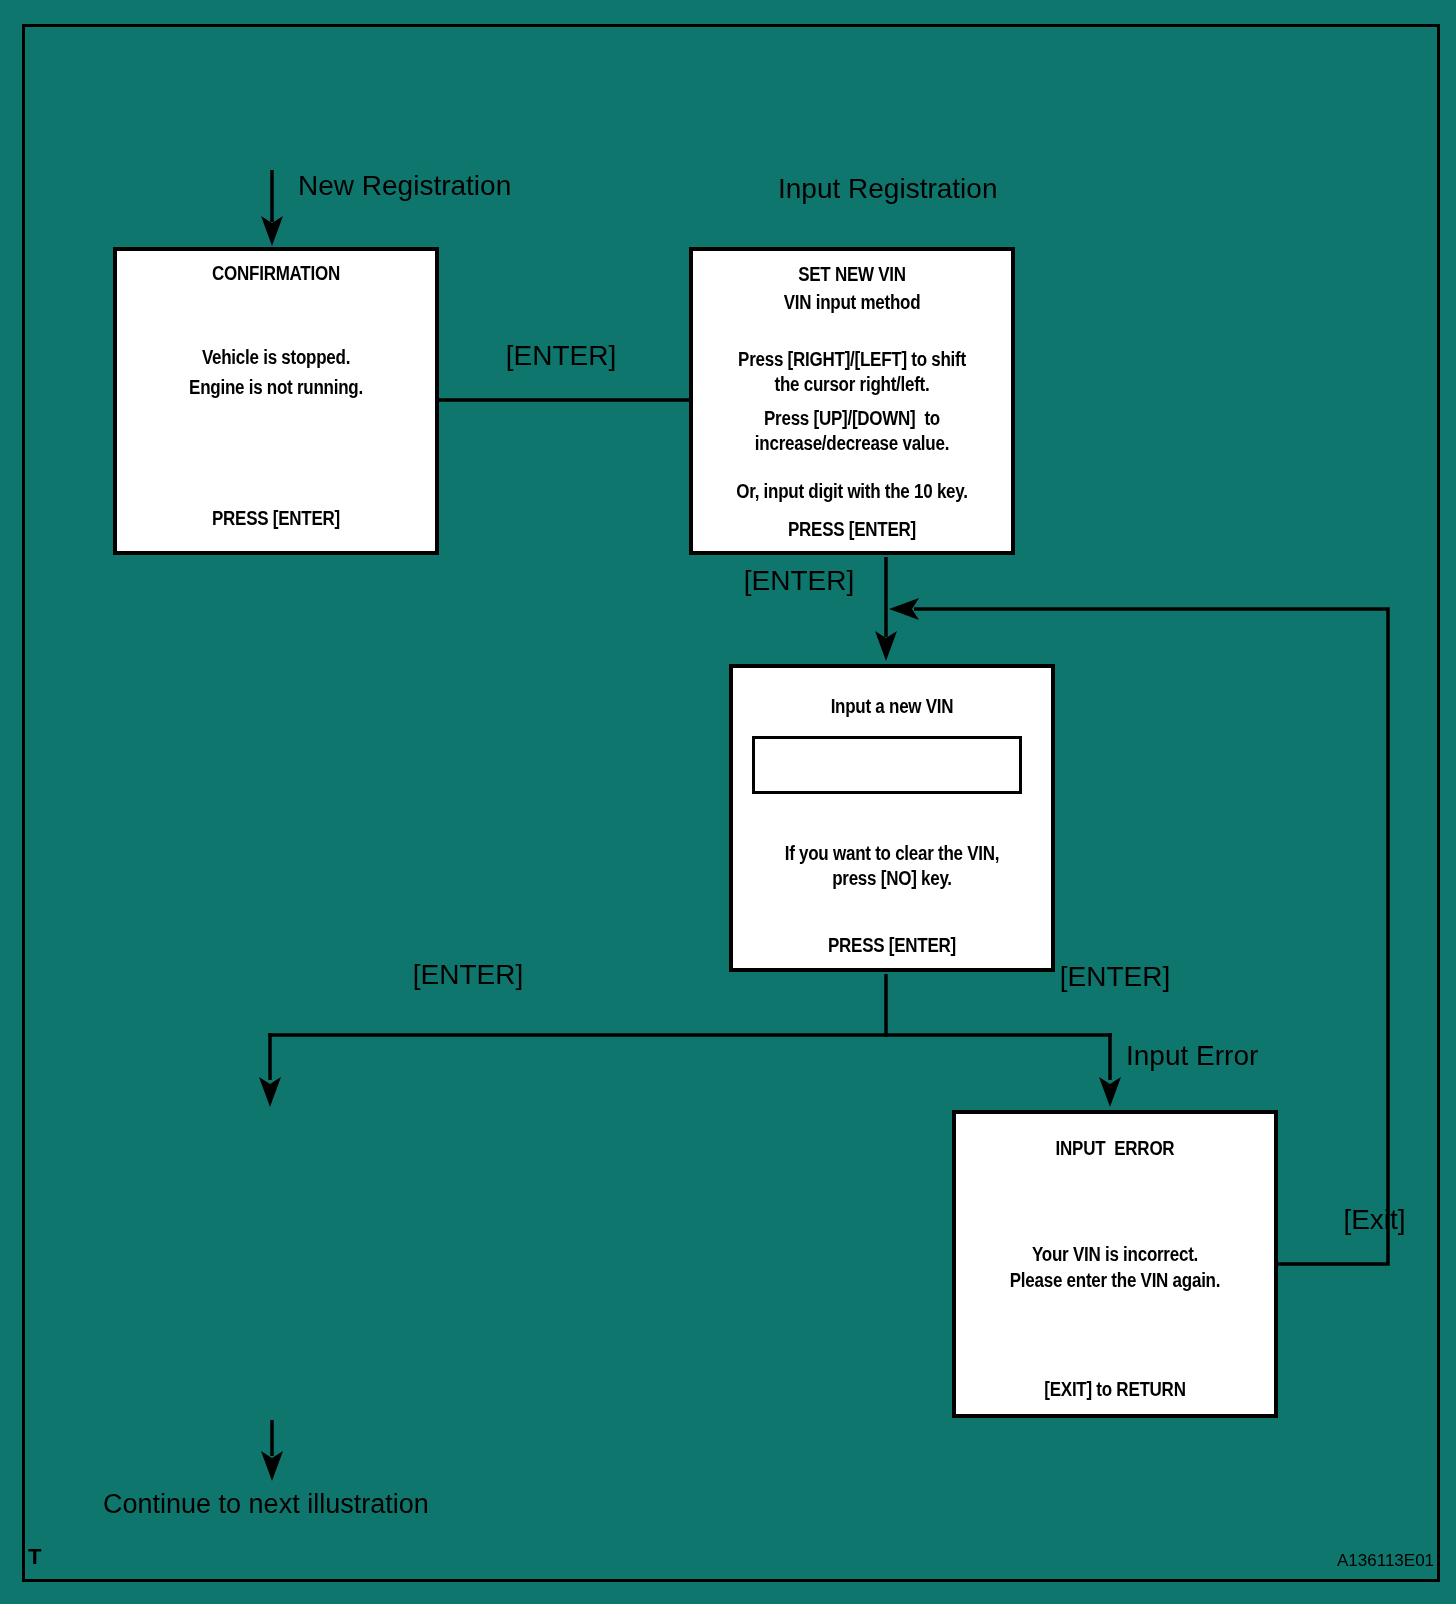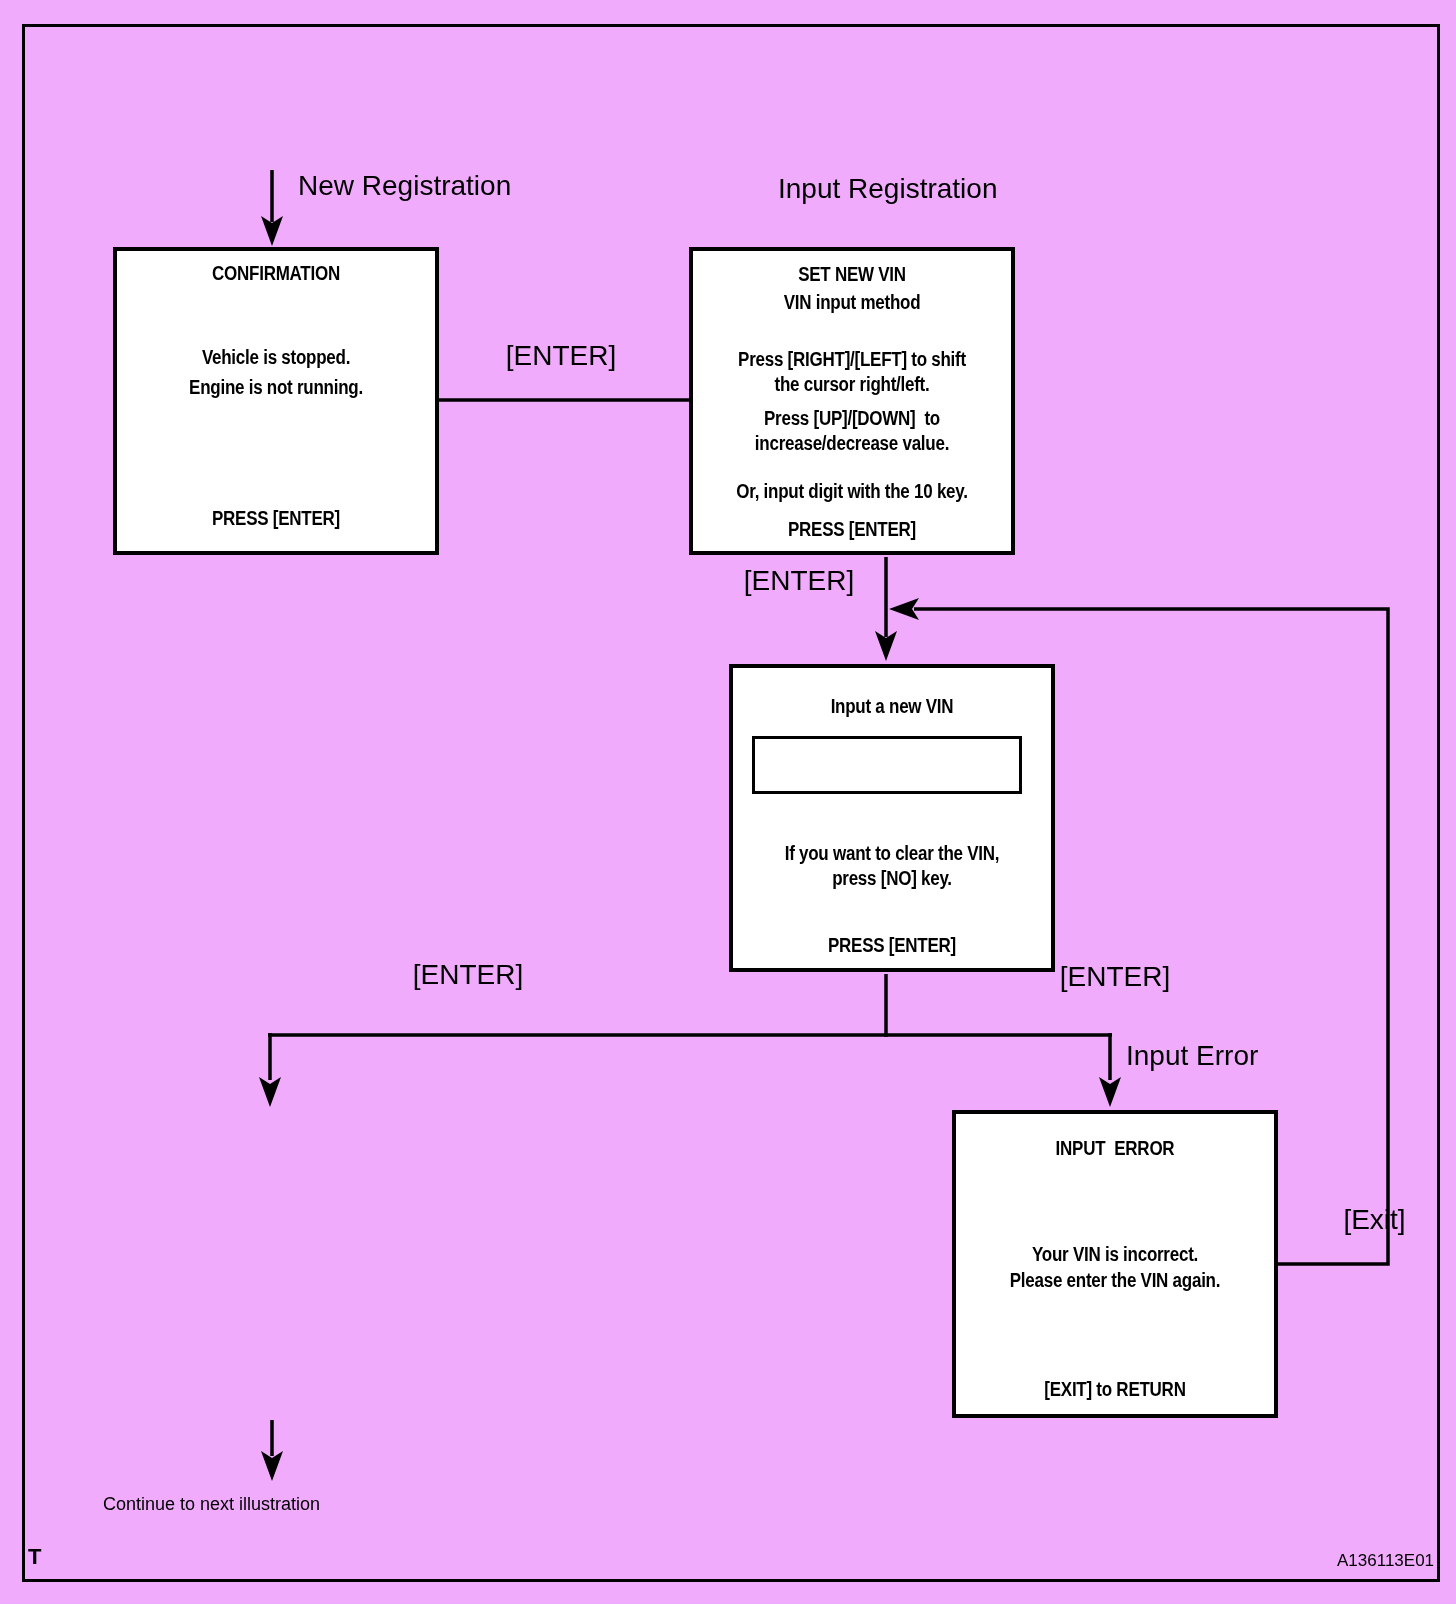--- a/index.html
+++ b/index.html
@@ -4,21 +4,21 @@
 <style>
   html, body {
     margin: 0;
     padding: 0;
     background: #ffffff;
   }
   .page {
     position: relative;
     width: 1456px;
     height: 1604px;
-    background: #f0abfc;
+    background: #0f766e;
     font-family: "Liberation Sans", sans-serif;
     color: #000000;
     overflow: hidden;
   }
   .outer-border {
     position: absolute;
     left: 22px; top: 24px;
     width: 1418px; height: 1558px;
     border: 3px solid #000;
     box-sizing: border-box;
@@ -112,21 +112,21 @@
   </svg>
 
   <div class="lbl" style="left:298px; top:171px;">New Registration</div>
   <div class="lbl" style="left:778px; top:174px;">Input Registration</div>
   <div class="lbl centered" style="left:481px; top:341px; width:160px;">[ENTER]</div>
   <div class="lbl centered" style="left:719px; top:566px; width:160px;">[ENTER]</div>
   <div class="lbl centered" style="left:388px; top:960px; width:160px;">[ENTER]</div>
   <div class="lbl centered" style="left:1035px; top:962px; width:160px;">[ENTER]</div>
   <div class="lbl" style="left:1126px; top:1041px;">Input Error</div>
   <div class="lbl centered" style="left:1332px; top:1205px; width:85px;">[Exit]</div>
-  <div class="lbl" style="left:103px; top:1489px; font-size:18px;">Continue to next illustration</div>
+  <div class="lbl" style="left:103px; top:1489px; font-size:27px;">Continue to next illustration</div>
   <div class="corner-mark" style="left:28px; top:1544px;">T</div>
   <div class="fig-code" style="left:1337px; top:1551px; width:100px;">A136113E01</div>
 
   <div class="box" style="left:113px; top:247px;">
     <div class="bline" style="top:10px;">CONFIRMATION</div>
     <div class="bline" style="top:91px; line-height:30px;">Vehicle is stopped.</div>
     <div class="bline" style="top:121px; line-height:30px;">Engine is not running.</div>
     <div class="bline" style="bottom:20px;">PRESS [ENTER]</div>
   </div>
 

